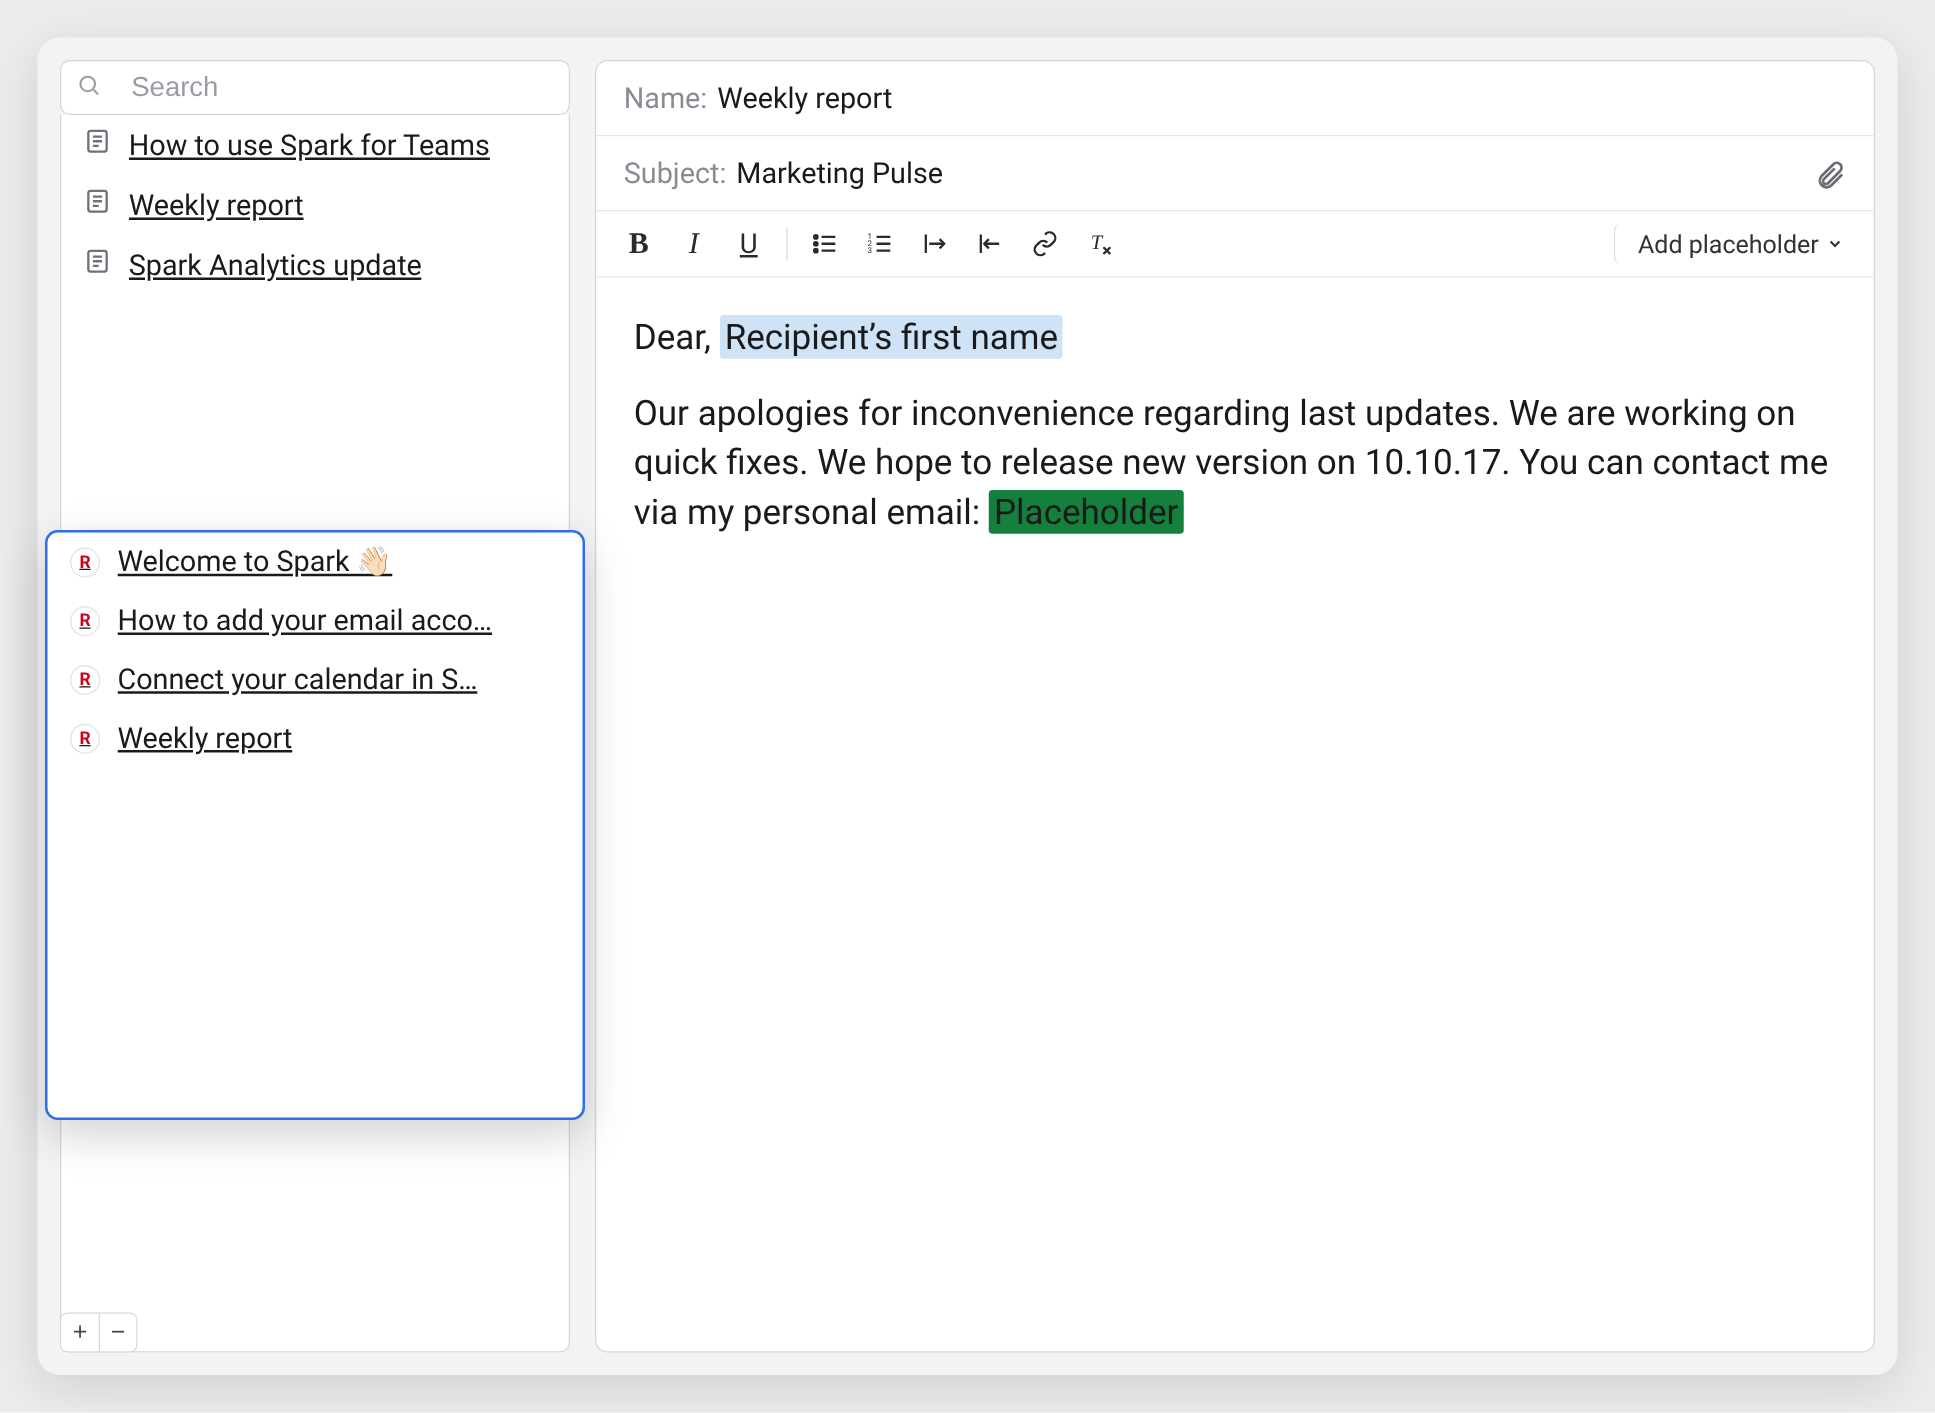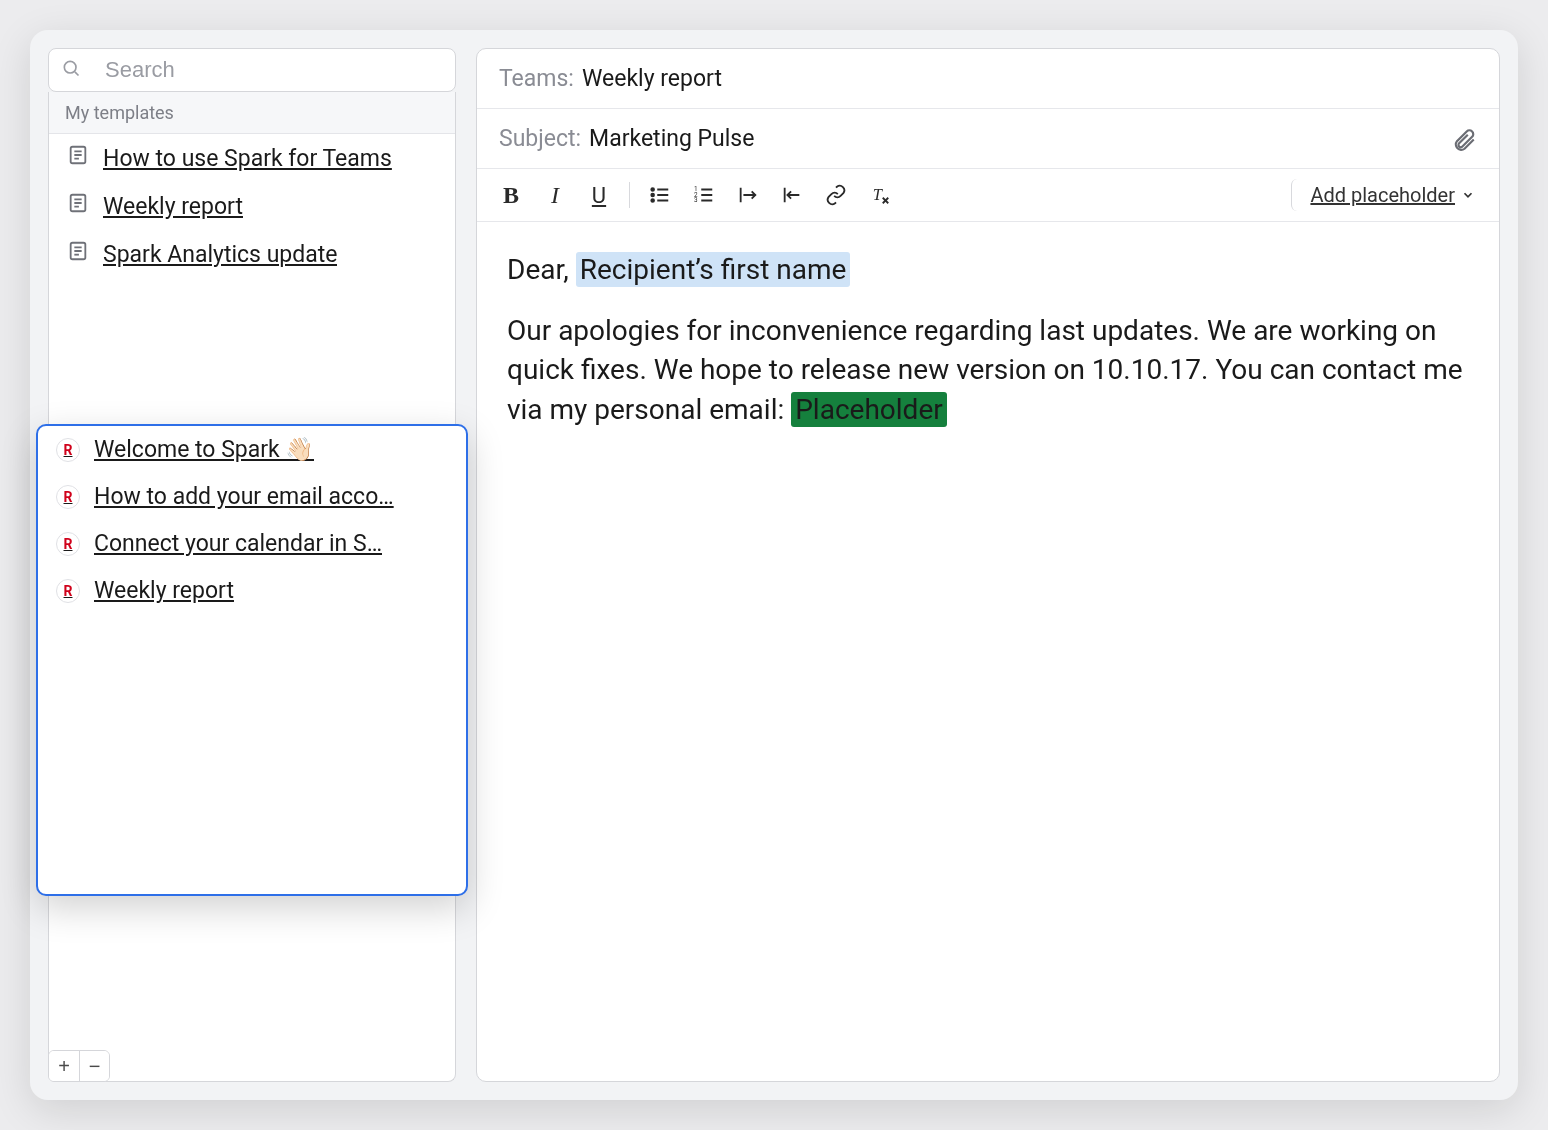--- a/index.html
+++ b/index.html
@@ -183,21 +183,20 @@
   .tb-sep { width: 1px; height: 26px; background: #d8d9dd; margin: 0 6px; }
   .tb-btn svg { width: 22px; height: 22px; }
   .tb-spacer { flex: 1; }
   .add-placeholder {
     display: flex; align-items: center; gap: 6px;
     font-size: 20px; color: #333;
     padding: 4px 10px; border-radius: 6px;
     border-left: 1px solid #d8d9dd;
     padding-left: 18px;
     cursor: pointer;
-    text-decoration: underline;
   }
   .add-placeholder svg { width:14px; height:14px; }
 
   .editor-body {
     flex: 1;
     padding: 28px 30px;
     font-size: 28px;
     color: #1a1a1a;
     line-height: 1.4;
   }
@@ -229,21 +228,20 @@
       <span>
         <svg viewBox="0 0 24 24" fill="none" stroke="currentColor" stroke-width="2">
           <circle cx="11" cy="11" r="7"></circle>
             <line x1="21" y1="21" x2="16.65" y2="16.65"></line>
         </svg>
       </span>
       <input class="search-input" placeholder="Search" style="">
     </div>
 
     <div class="list-panel">
-      <div class="section-header">My templates</div>
 
       <div class="tpl-item">
         <span>
           <svg class="doc-icon" viewBox="0 0 24 24" fill="none" stroke="#6f7178" stroke-width="2">
             <rect x="4" y="3" width="16" height="18" rx="2"></rect>
             <line x1="8" y1="8" x2="16" y2="8"></line>
               <line x1="8" y1="12" x2="16" y2="12"></line>
               <line x1="8" y1="16" x2="13" y2="16"></line>
           </svg>
         </span>
@@ -294,21 +292,21 @@
     </div>
 
     <div class="pm-bar">
       <button>+</button>
       <button>−</button>
     </div>
   </div>
 
   <div class="editor-panel">
     <div class="field-row">
-      <span class="field-label">Teams:</span>
+      <span class="field-label">Name:</span>
       <span class="field-value">Weekly report</span>
     </div>
     <div class="field-row">
       <span class="field-label">Subject:</span>
       <span class="field-value">Marketing Pulse</span>
       <span class="attach-icon">
         <svg viewBox="0 0 24 24" fill="none" stroke="currentColor" stroke-width="2">
           <path d="M21 12.5l-8.5 8.5a5 5 0 0 1-7-7l9-9a3.5 3.5 0 0 1 5 5l-9 9a2 2 0 0 1-3-3l8-8"></path>
         </svg>
       </span>

